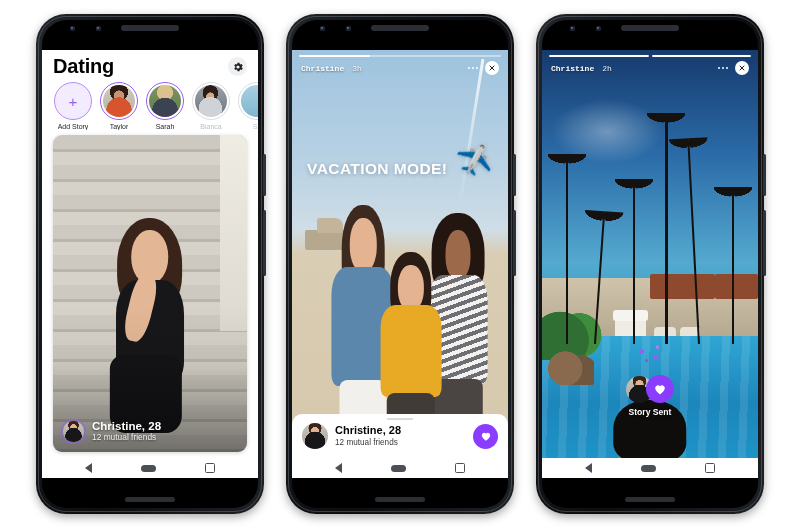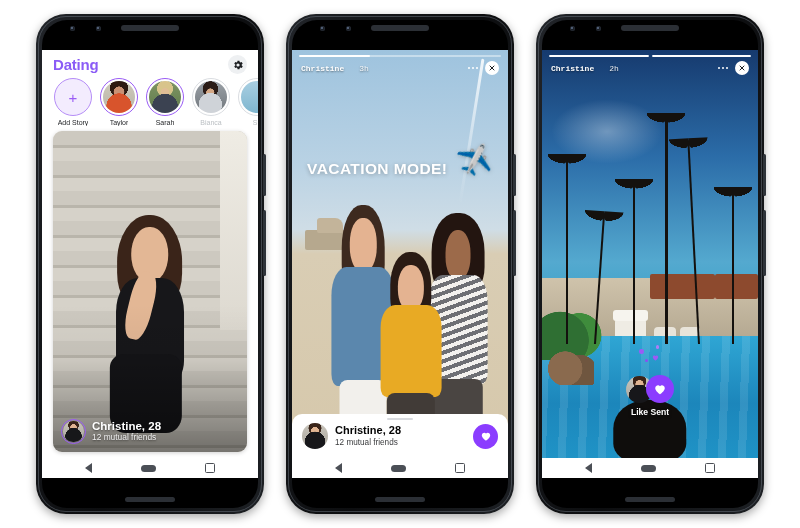--- a/index.html
+++ b/index.html
@@ -53,21 +53,21 @@
     height:15px;flex:0 0 auto;display:flex;align-items:center;justify-content:space-between;
     padding:0 9px;font-size:7.5px;color:#111;font-weight:600;letter-spacing:.1px;
   }
   .sb-icons{display:flex;align-items:center;gap:3.5px;}
   .ic-sq{width:5px;height:5px;background:#111;}
   .ic-dot{width:5px;height:5px;border-radius:50%;background:#111;}
   .ic-tri{width:0;height:0;border-left:4px solid transparent;border-right:4px solid transparent;border-top:6px solid #111;}
 
   
   .app-title-row{display:flex;align-items:center;justify-content:space-between;padding:5px 11px 2px;}
-  .app-title{font-size:15px;font-weight:700;color:#8b5cf6;letter-spacing:-.2px;}
+  .app-title{font-size:20px;font-weight:700;color:#000000;letter-spacing:-.2px;}
   .gear-btn{width:19px;height:19px;border-radius:50%;background:#eef0f2;display:flex;align-items:center;justify-content:center;}
   .gear-btn svg{width:12px;height:12px;display:block;}
 
   .pill-row{display:flex;align-items:center;gap:6px;padding:3px 11px 6px;}
   .me-avatar{width:19px;height:19px;border-radius:50%;flex:0 0 auto;overflow:hidden;
     background:linear-gradient(160deg,#6b5c52 0%,#c9b6a4 45%,#8d7a68 100%);}
   .pill{
     background:#eef0f2;border-radius:11px;padding:3.5px 9px;font-size:8.4px;
     font-weight:700;color:#050505;white-space:nowrap;
   }
@@ -150,21 +150,21 @@
   .nav-home{width:15px;height:7px;border-radius:4px;background:#4b4f56;}
   .nav-rec{width:8px;height:8px;border:1.6px solid #4b4f56;border-radius:1.5px;}
 
   
   .story-screen{position:relative;flex:1 1 auto;overflow:hidden;}
   .progress{position:absolute;top:5px;left:7px;right:7px;display:flex;gap:3px;z-index:5;}
   .seg{flex:1;height:2px;border-radius:2px;background:rgba(255,255,255,.42);overflow:hidden;}
   .seg .fill{height:100%;background:#fff;border-radius:2px;}
   .story-top{position:absolute;top:11px;left:9px;right:9px;display:flex;align-items:center;z-index:5;font-family:Liberation Mono, monospace;}
   .story-user{font-size:8px;color:#fff;font-weight:600;text-shadow:0 1px 2px rgba(0,0,0,.45);}
-  .story-time{font-size:8px;color:rgba(255,255,255,.9);margin-left:15px;text-shadow:0 1px 2px rgba(0,0,0,.45);}
+  .story-time{font-size:8px;color:rgba(255,255,255,.9);margin-left:8px;text-shadow:0 1px 2px rgba(0,0,0,.45);}
   .story-actions{margin-left:auto;display:flex;align-items:center;gap:7px;}
   .dots{display:flex;gap:1.8px;}
   .dots i{width:2.2px;height:2.2px;border-radius:50%;background:#fff;display:block;}
   .close-btn{width:14px;height:14px;border-radius:50%;background:#fff;display:flex;align-items:center;justify-content:center;}
   .close-btn svg{width:8px;height:8px;display:block;}
 
   
   .beach{position:absolute;inset:0;background:linear-gradient(#9ec3de 0%,#b9d2e4 28%,#cfdde6 44%,#d9cdb4 50%,#d6c8ab 100%);}
   .beach-pier{position:absolute;left:6%;top:44%;width:30%;height:5%;background:#b6a88e;border-radius:2px;}
   .beach-pier:after{content:"";position:absolute;left:18%;top:-55%;width:40%;height:70%;background:#c3b49a;border-radius:3px 8px 2px 2px;}
@@ -522,21 +522,21 @@
                 <path fill="#9a5cf5" d="M12 20s-7.2-4.6-7.2-9.4A4.3 4.3 0 0 1 12 7.7a4.3 4.3 0 0 1 7.2 2.9C19.2 15.4 12 20 12 20Z"></path>
               </svg>
             </span>
             <span class="ls-av"></span>
             <span class="ls-heart" id="p3like" style="background: rgb(139, 61, 255);">
               <svg viewBox="0 0 24 24">
                 <path fill="#fff" d="M12 20s-7.2-4.6-7.2-9.4A4.3 4.3 0 0 1 12 7.7a4.3 4.3 0 0 1 7.2 2.9C19.2 15.4 12 20 12 20Z"></path>
               </svg>
             </span>
           </div>
-          <span class="ls-label">Like Sent</span>
+          <span class="ls-label">Story Sent</span>
         </div>
       </div>
 
       <div class="navbar">
         <span class="nav-back"></span>
         <span class="nav-home"></span>
         <span class="nav-rec"></span>
       </div>
     </div>
   </div>

